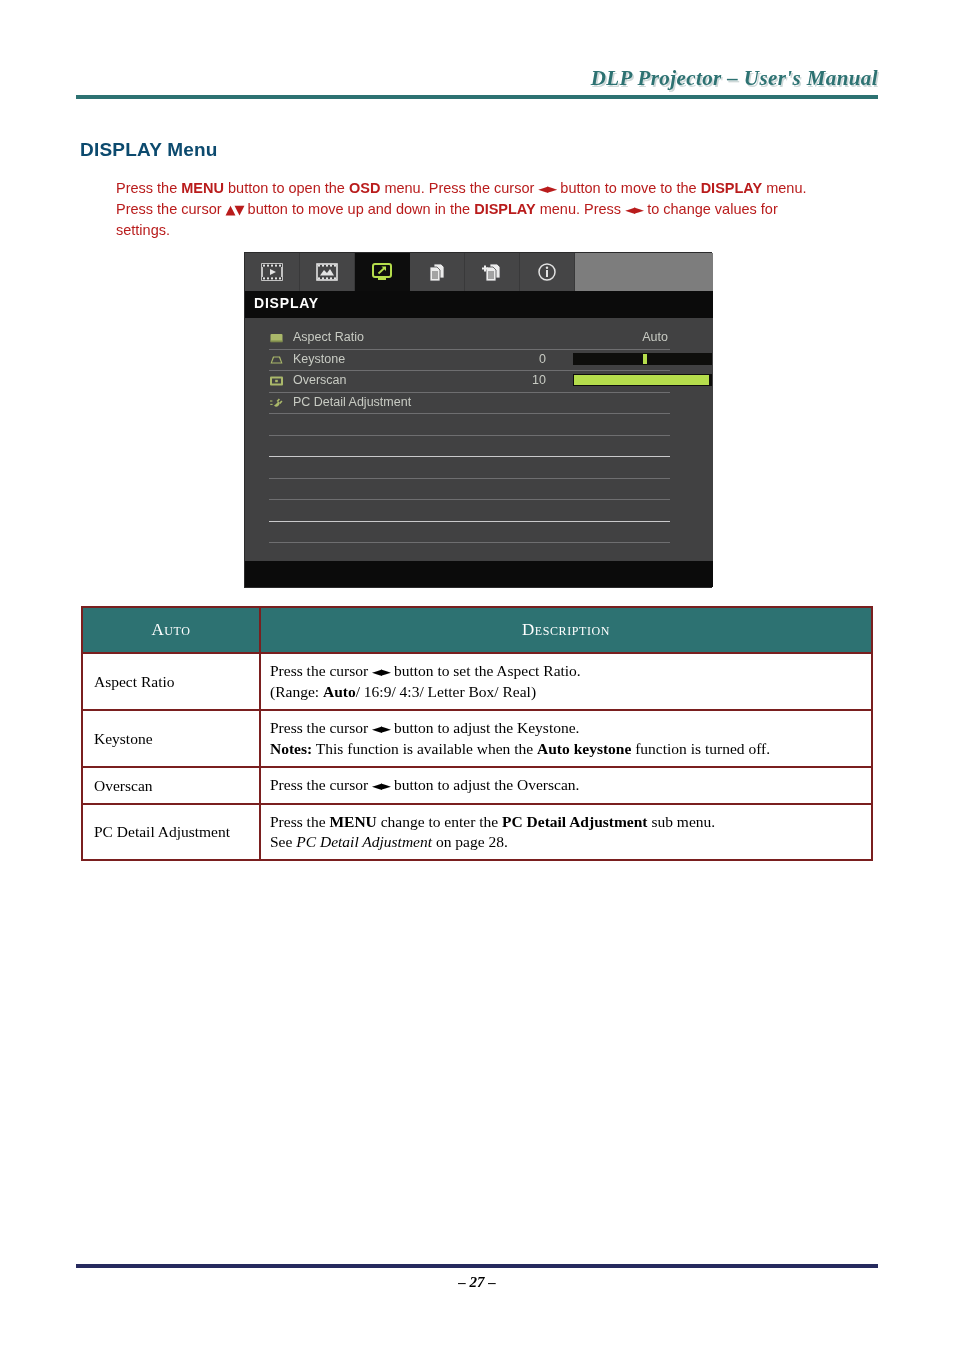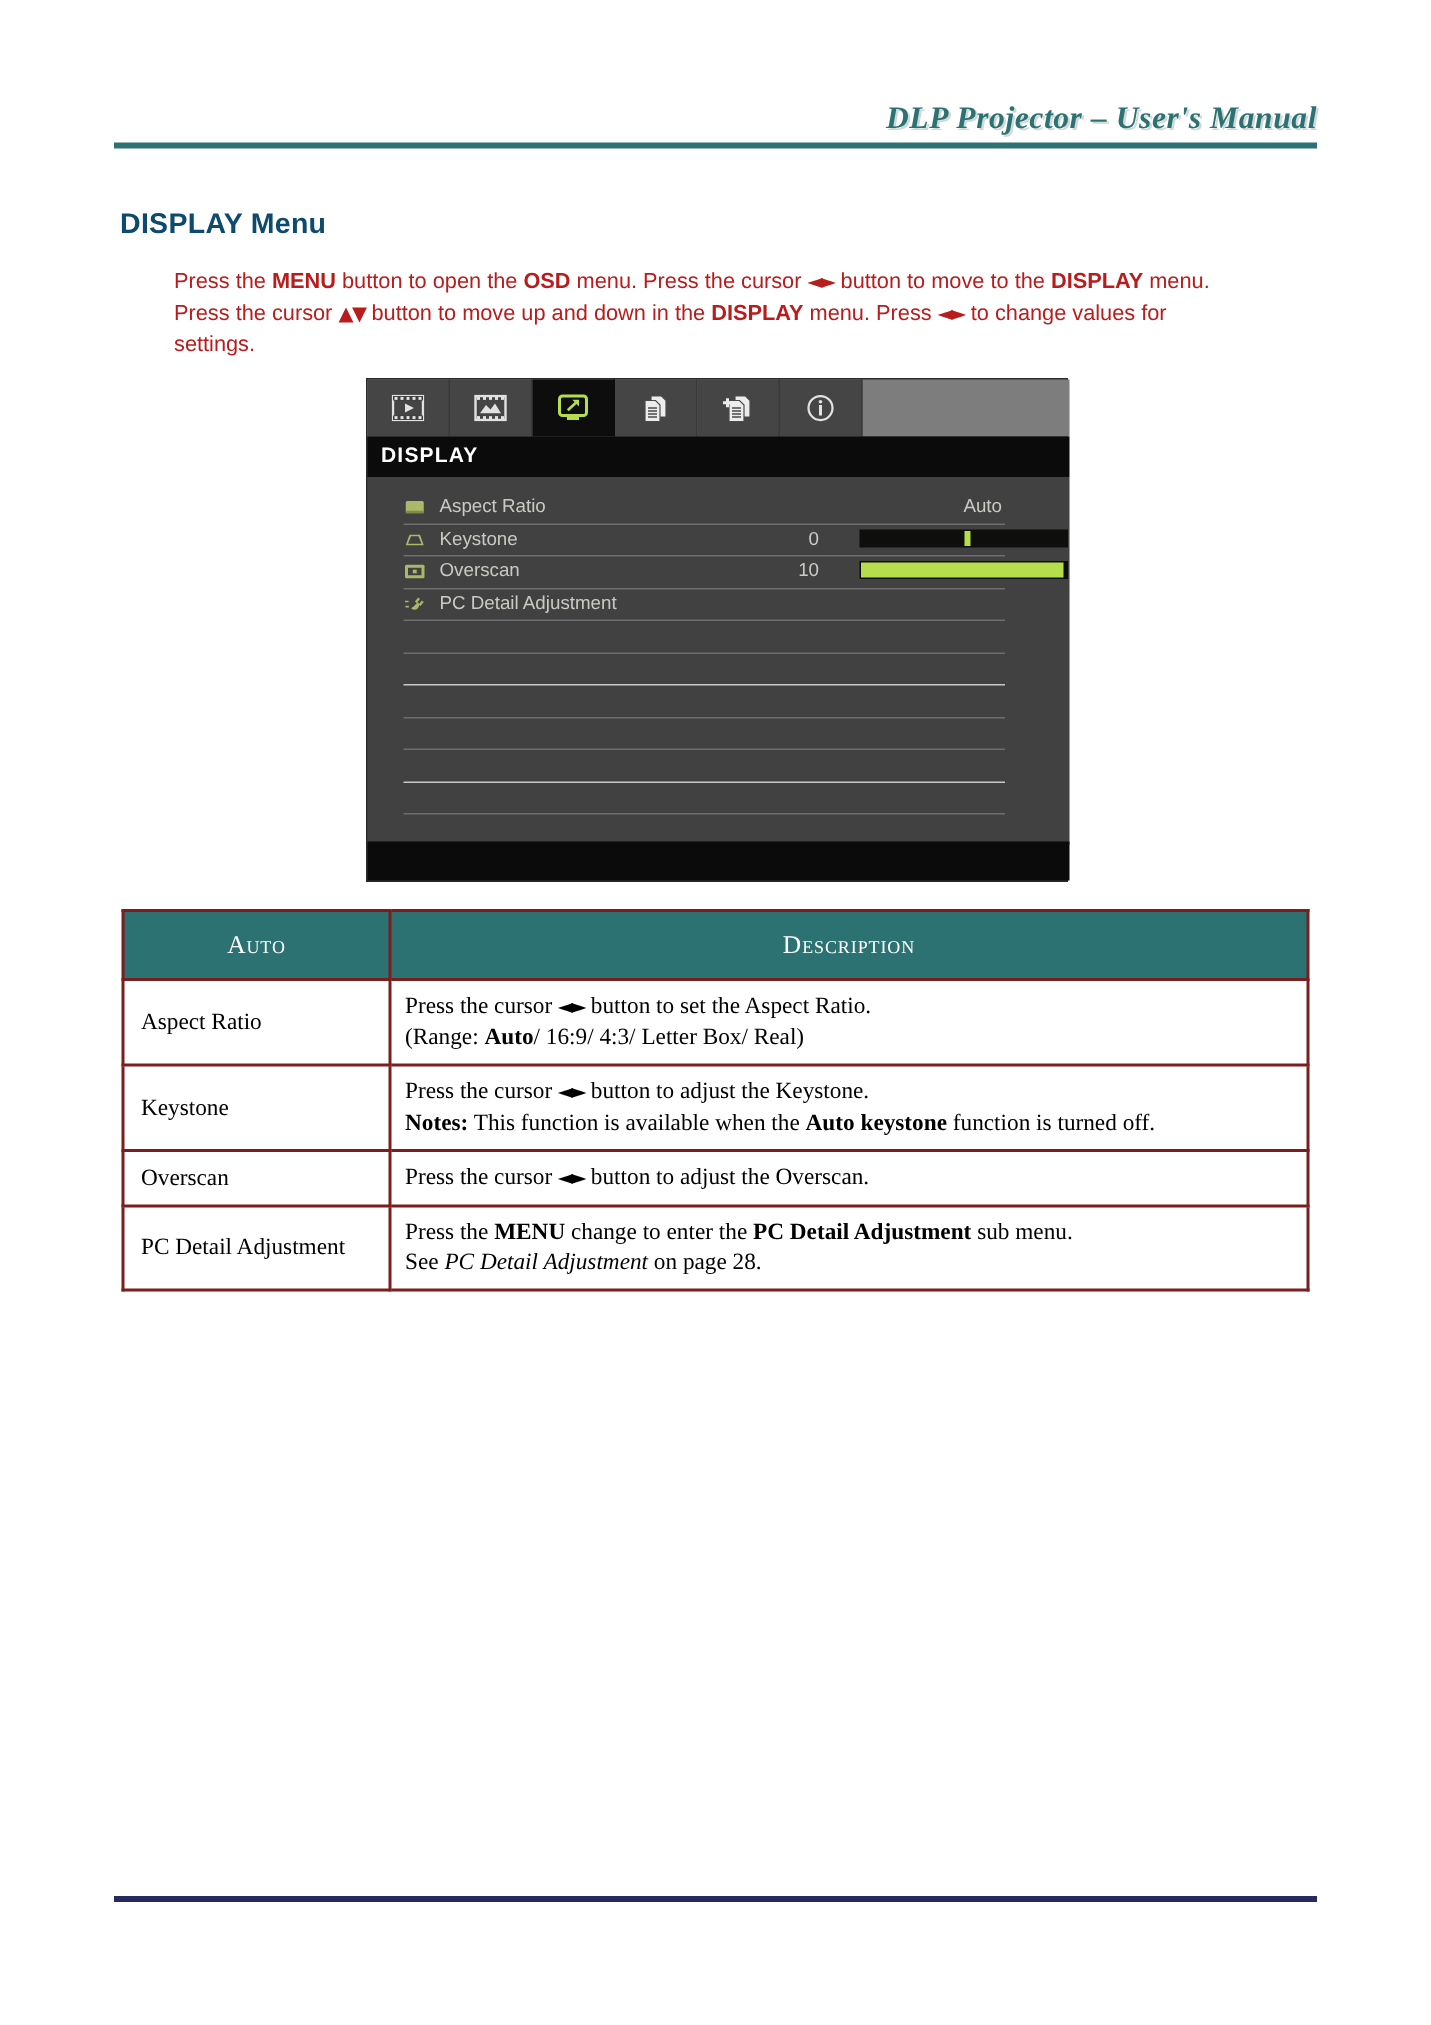--- a/index.html
+++ b/index.html
@@ -482,14 +482,15 @@
           <td class="item-cell">PC Detail Adjustment</td>
           <td>
             <div><span>Press the </span><b>MENU</b><span> change to enter the </span><b>PC Detail Adjustment</b><span> sub menu.</span></div>
             <div><span>See </span><i>PC Detail Adjustment</i><span> on page 28.</span></div>
           </td>
         </tr>
       </tbody>
   </table>
 
   <div class="footer-rule"></div>
+  <div class="footer-page">– 27 –</div>
 
 </div>
 
 </body></html>

